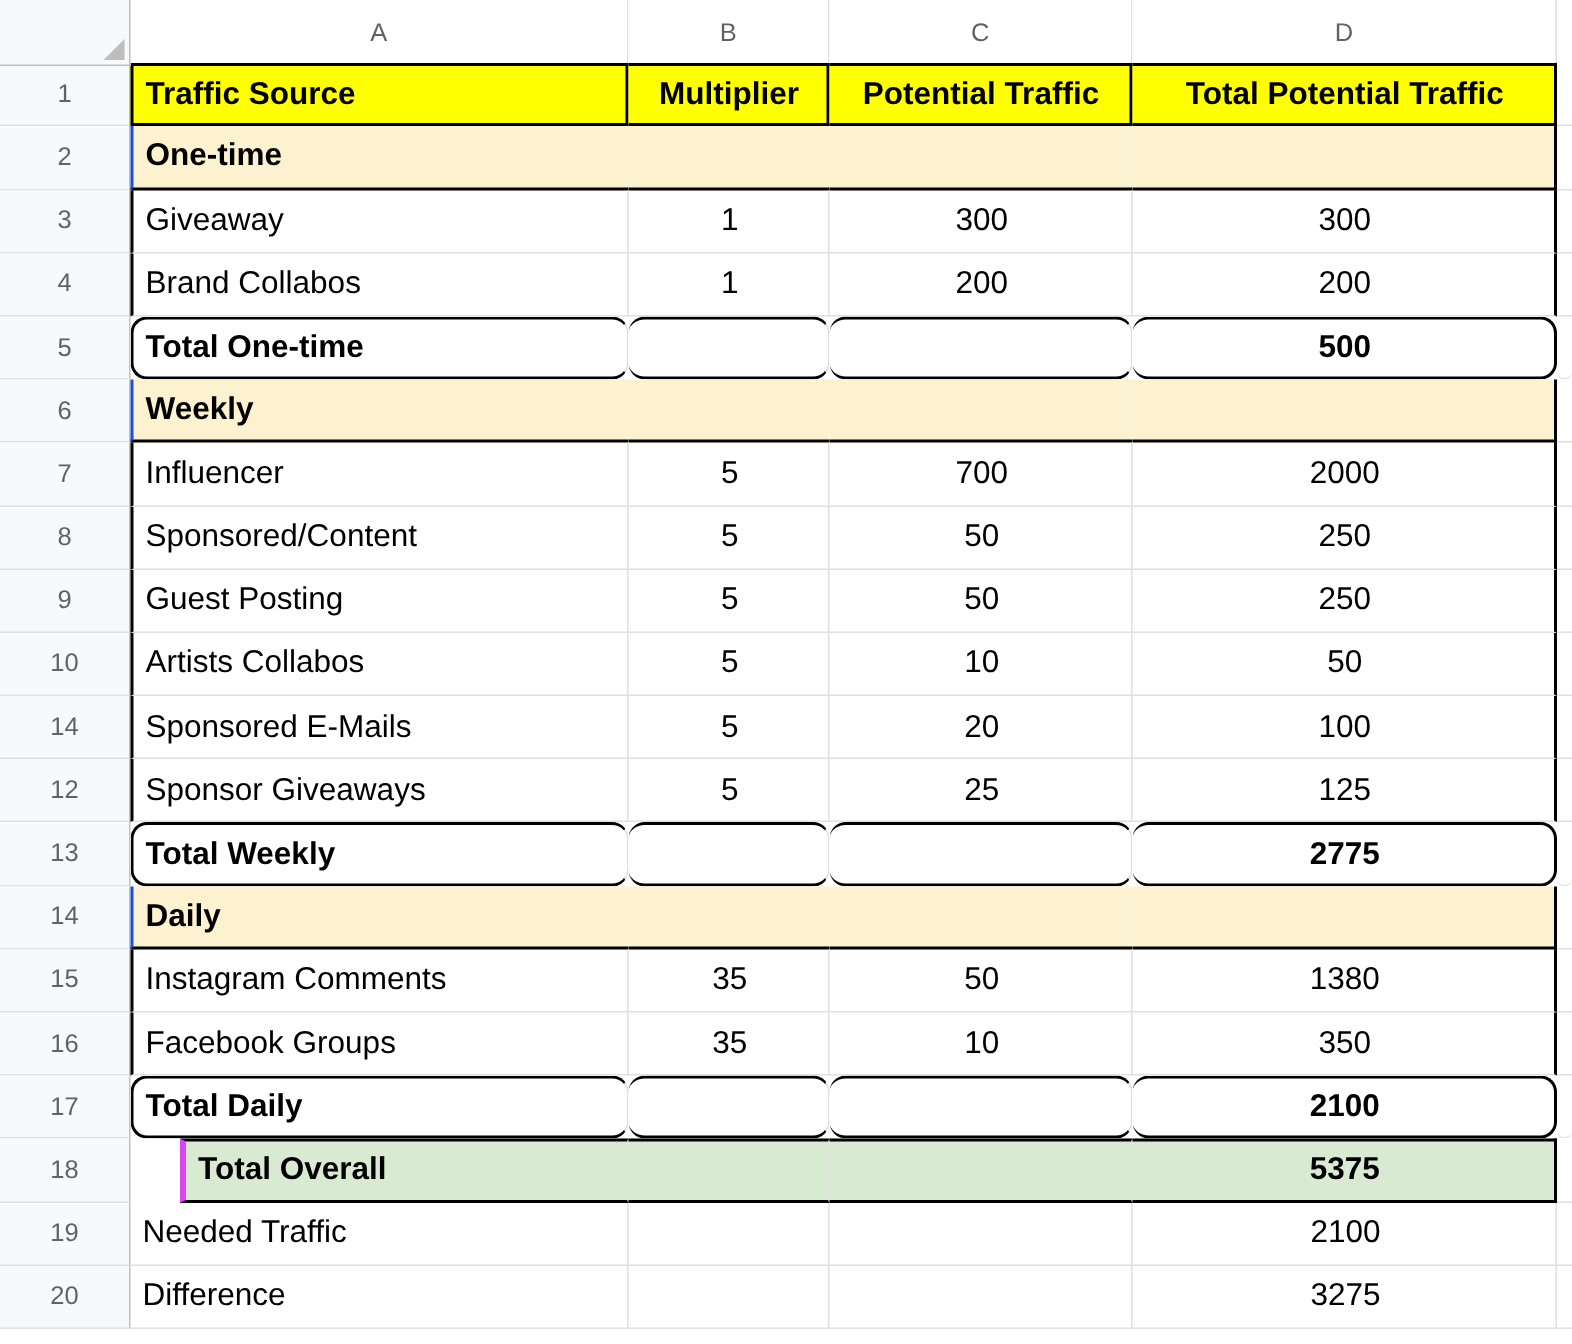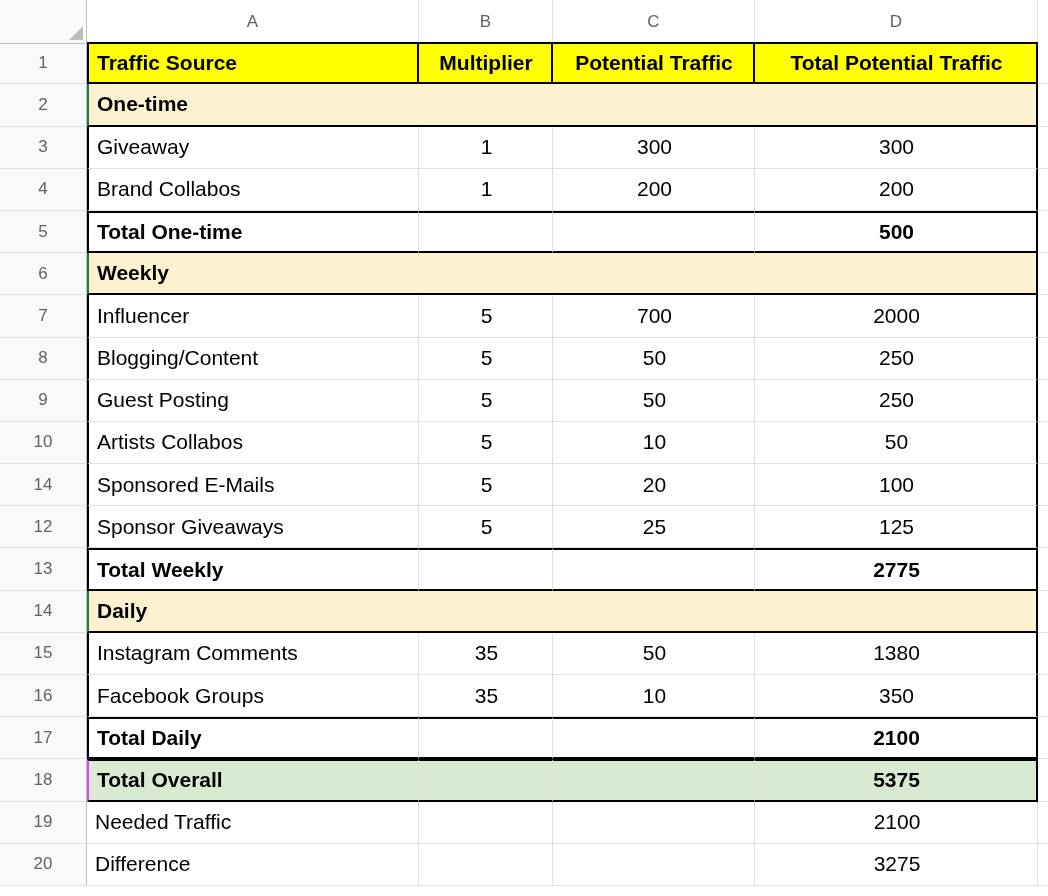--- a/index.html
+++ b/index.html
@@ -102,49 +102,50 @@
       border-bottom: 1px solid var(--grid-border);
     }
 
     
     .sect .cell {
       background: #fcf2cf;
       font-weight: bold;
       border-right: none;
       border-bottom: 2px solid #000;
     }
-    .sect .cellA { border-left: 2px solid #15803d; }
+    .sect .cellA { border-left: 2px solid #1d4ed8; }
     .sect .cellD { border-right: 2px solid #000; }
     .sect .cell.extra { background:#fff; border-bottom: 1px solid var(--grid-border); border-right:none;}
 
     
     .blk .cellA { border-left: 2px solid #000; text-align: right; }
     .blk .cellD { border-right: 2px solid #000; }
 
     
     .sectot .cell {
       font-weight: bold;
       border-top: 2px solid #000;
       border-bottom: 2px solid #000;
+      border-radius: 11px;
     }
     .sectot .cellA { border-left: 2px solid #000; }
     .sectot .cellD { border-right: 2px solid #000; }
     .sectot .cell.extra {
       font-weight: normal; border: none;
       border-bottom: 1px solid var(--grid-border);
     }
 
     
     .overall .cell {
       background: #d9ead3;
       font-weight: bold;
       border-top: 2px solid #000;
       border-bottom: 2px solid #000;
     }
-    .overall .cellA { border-left: 2px solid #d946ef; }
+    .overall .cellA { border-left: 4px solid #d946ef; margin-left: 33px; }
     .overall .cellD { border-right: 2px solid #000; }
     .overall .cell.extra {
       background:#fff; font-weight:normal; border:none;
       border-bottom: 1px solid var(--grid-border);
     }
 
   </style>
 </head>
 <body>
 
@@ -215,21 +216,21 @@
   <div class="blk" style="display:contents">
     <div class="cell cellA">Influencer</div>
     <div class="cell center">5</div>
     <div class="cell center">700</div>
     <div class="cell cellD center">2000</div>
     <div class="cell extra"></div>
   </div>
 
   <div class="rownum">8</div>
   <div class="blk" style="display:contents">
-    <div class="cell cellA">Blogging/Content</div>
+    <div class="cell cellA">Sponsored/Content</div>
     <div class="cell center">5</div>
     <div class="cell center">50</div>
     <div class="cell cellD center">250</div>
     <div class="cell extra"></div>
   </div>
 
   <div class="rownum">9</div>
   <div class="blk" style="display:contents">
     <div class="cell cellA">Guest Posting</div>
     <div class="cell center">5</div>

